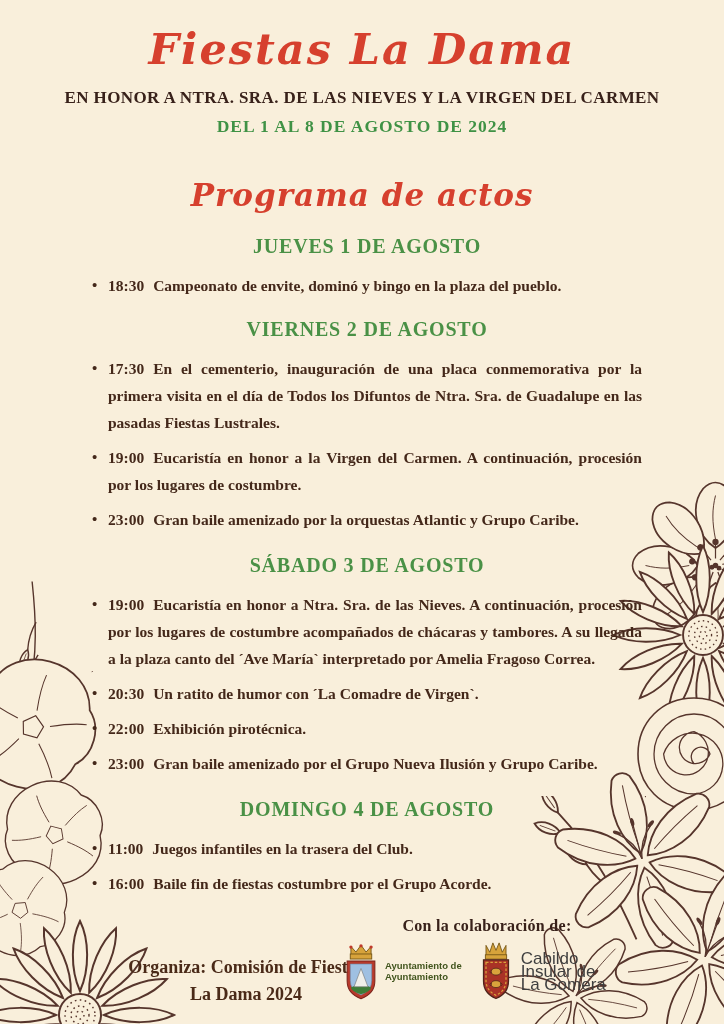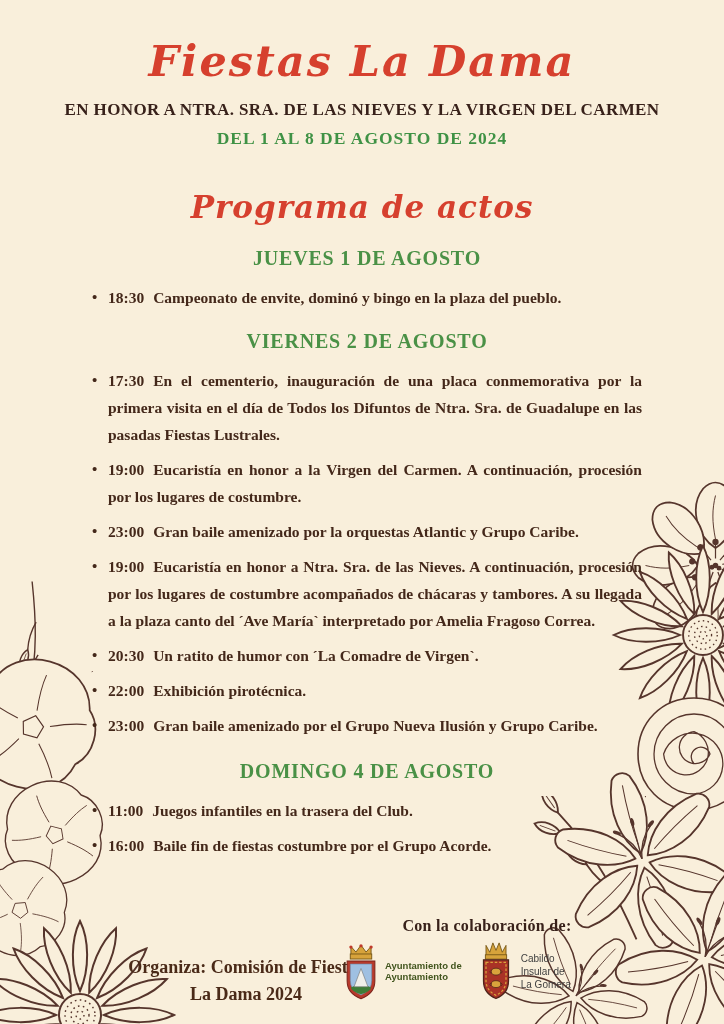--- a/index.html
+++ b/index.html
@@ -9,21 +9,21 @@
     --vallehermoso-caption-green:#42551e; --gomera-caption-gray:#3f3f3f;
   }
   *{margin:0;padding:0;box-sizing:border-box}
   html,body{background:#e8e0cf}
   .page{position:relative;width:724px;height:1024px;margin:0 auto;
     background:var(--background);overflow:hidden;
     font-family:"Liberation Serif",serif;}
   .decor{position:absolute;inset:0;z-index:0;pointer-events:none}
   .deco{position:absolute;transform-origin:50% 50%}
   .content{position:relative;z-index:1}
-  header{text-align:center;padding-top:36px}
+  header{text-align:center;padding-top:24px}
   .title{font-family:"DejaVu Serif",serif;font-style:italic;font-weight:bold;
     color:var(--accent-red);font-size:43px;line-height:50px;letter-spacing:2px}
   .subtitle{margin-top:13px;font-size:17px;font-weight:bold;line-height:22px;
     color:var(--subtitle-brown);letter-spacing:.4px}
   .daterange{margin-top:6px;font-size:17.5px;font-weight:bold;line-height:23px;
     color:var(--date-green);letter-spacing:1px}
   .programa{margin-top:38px;font-family:"DejaVu Serif",serif;font-style:italic;
     font-weight:bold;color:var(--accent-red);font-size:31px;line-height:38px;letter-spacing:1px}
   main{margin:0 82px 0 92px}
   .section-title{text-align:center;color:var(--heading-green);font-size:20px;
@@ -38,21 +38,21 @@
   footer{position:absolute;z-index:2;left:0;right:0;bottom:0;height:110px}
   .organiza{position:absolute;left:118px;bottom:16px;width:256px;text-align:center;
     font-size:18px;font-weight:bold;line-height:27px;color:var(--organizer-brown)}
   .collab{position:absolute;left:342px;bottom:21px;width:300px;text-align:center}
   .collab-heading{font-size:16px;font-weight:bold;color:var(--subtitle-brown);
     letter-spacing:.3px;margin-bottom:4px;margin-left:-10px}
   .logos{display:flex;align-items:center;justify-content:flex-start;gap:14px}
   .logo{display:flex;align-items:center;gap:5px}
   .caption{text-align:left;font-family:"Liberation Sans",sans-serif}
   .cap-green{font-size:9.5px;font-weight:bold;line-height:11px;color:var(--vallehermoso-caption-green)}
-  .cap-gray{font-size:10px;line-height:13px;color:var(--gomera-caption-gray)}
+  .cap-gray{font-size:17px;line-height:13px;color:var(--gomera-caption-gray)}
 </style>
 </head>
 <body>
 
 <svg width="0" height="0" style="position:absolute" aria-hidden="true">
 <defs>
   <symbol id="sym-daisy" viewBox="-100 -100 200 200">
     <g fill="#f9efdb" stroke="#56352c" stroke-width="2">
       <path id="p-dz" d="M0,-24 C-10,-46 -9,-76 0,-94 C9,-76 10,-46 0,-24 Z"></path>
       <use href="#p-dz" transform="rotate(22.5)"></use>
@@ -218,20 +218,21 @@
         <h2 class="section-title s0">JUEVES 1 DE AGOSTO</h2>
         <ul class="items">
           <li class="item"><span class="bullet">•</span><span class="time">18:30</span><span class="text">Campeonato de envite, dominó y bingo en la plaza del pueblo.</span></li>
         </ul>
         <h2 class="section-title s1">VIERNES 2 DE AGOSTO</h2>
         <ul class="items">
           <li class="item"><span class="bullet">•</span><span class="time">17:30</span><span class="text">En el cementerio, inauguración de una placa conmemorativa por la primera visita en el día de Todos los Difuntos de Ntra. Sra. de Guadalupe en las pasadas Fiestas Lustrales.</span></li>
           <li class="item"><span class="bullet">•</span><span class="time">19:00</span><span class="text">Eucaristía en honor a la Virgen del Carmen. A continuación, procesión por los lugares de costumbre.</span></li>
           <li class="item"><span class="bullet">•</span><span class="time">23:00</span><span class="text">Gran baile amenizado por la orquestas Atlantic y Grupo Caribe.</span></li>
         </ul>
+        <h2 class="section-title s2">SÁBADO 3 DE AGOSTO</h2>
         <ul class="items">
           <li class="item"><span class="bullet">•</span><span class="time">19:00</span><span class="text">Eucaristía en honor a Ntra. Sra. de las Nieves. A continuación, procesión por los lugares de costumbre acompañados de chácaras y tambores. A su llegada a la plaza canto del ´Ave María` interpretado por Amelia Fragoso Correa.</span></li>
           <li class="item"><span class="bullet">•</span><span class="time">20:30</span><span class="text">Un ratito de humor con ´La Comadre de Virgen`.</span></li>
           <li class="item"><span class="bullet">•</span><span class="time">22:00</span><span class="text">Exhibición pirotécnica.</span></li>
           <li class="item"><span class="bullet">•</span><span class="time">23:00</span><span class="text">Gran baile amenizado por el Grupo Nueva Ilusión y Grupo Caribe.</span></li>
         </ul>
         <h2 class="section-title s3">DOMINGO 4 DE AGOSTO</h2>
         <ul class="items">
           <li class="item"><span class="bullet">•</span><span class="time">11:00</span><span class="text">Juegos infantiles en la trasera del Club.</span></li>
           <li class="item"><span class="bullet">•</span><span class="time">16:00</span><span class="text">Baile fin de fiestas costumbre por el Grupo Acorde.</span></li>

